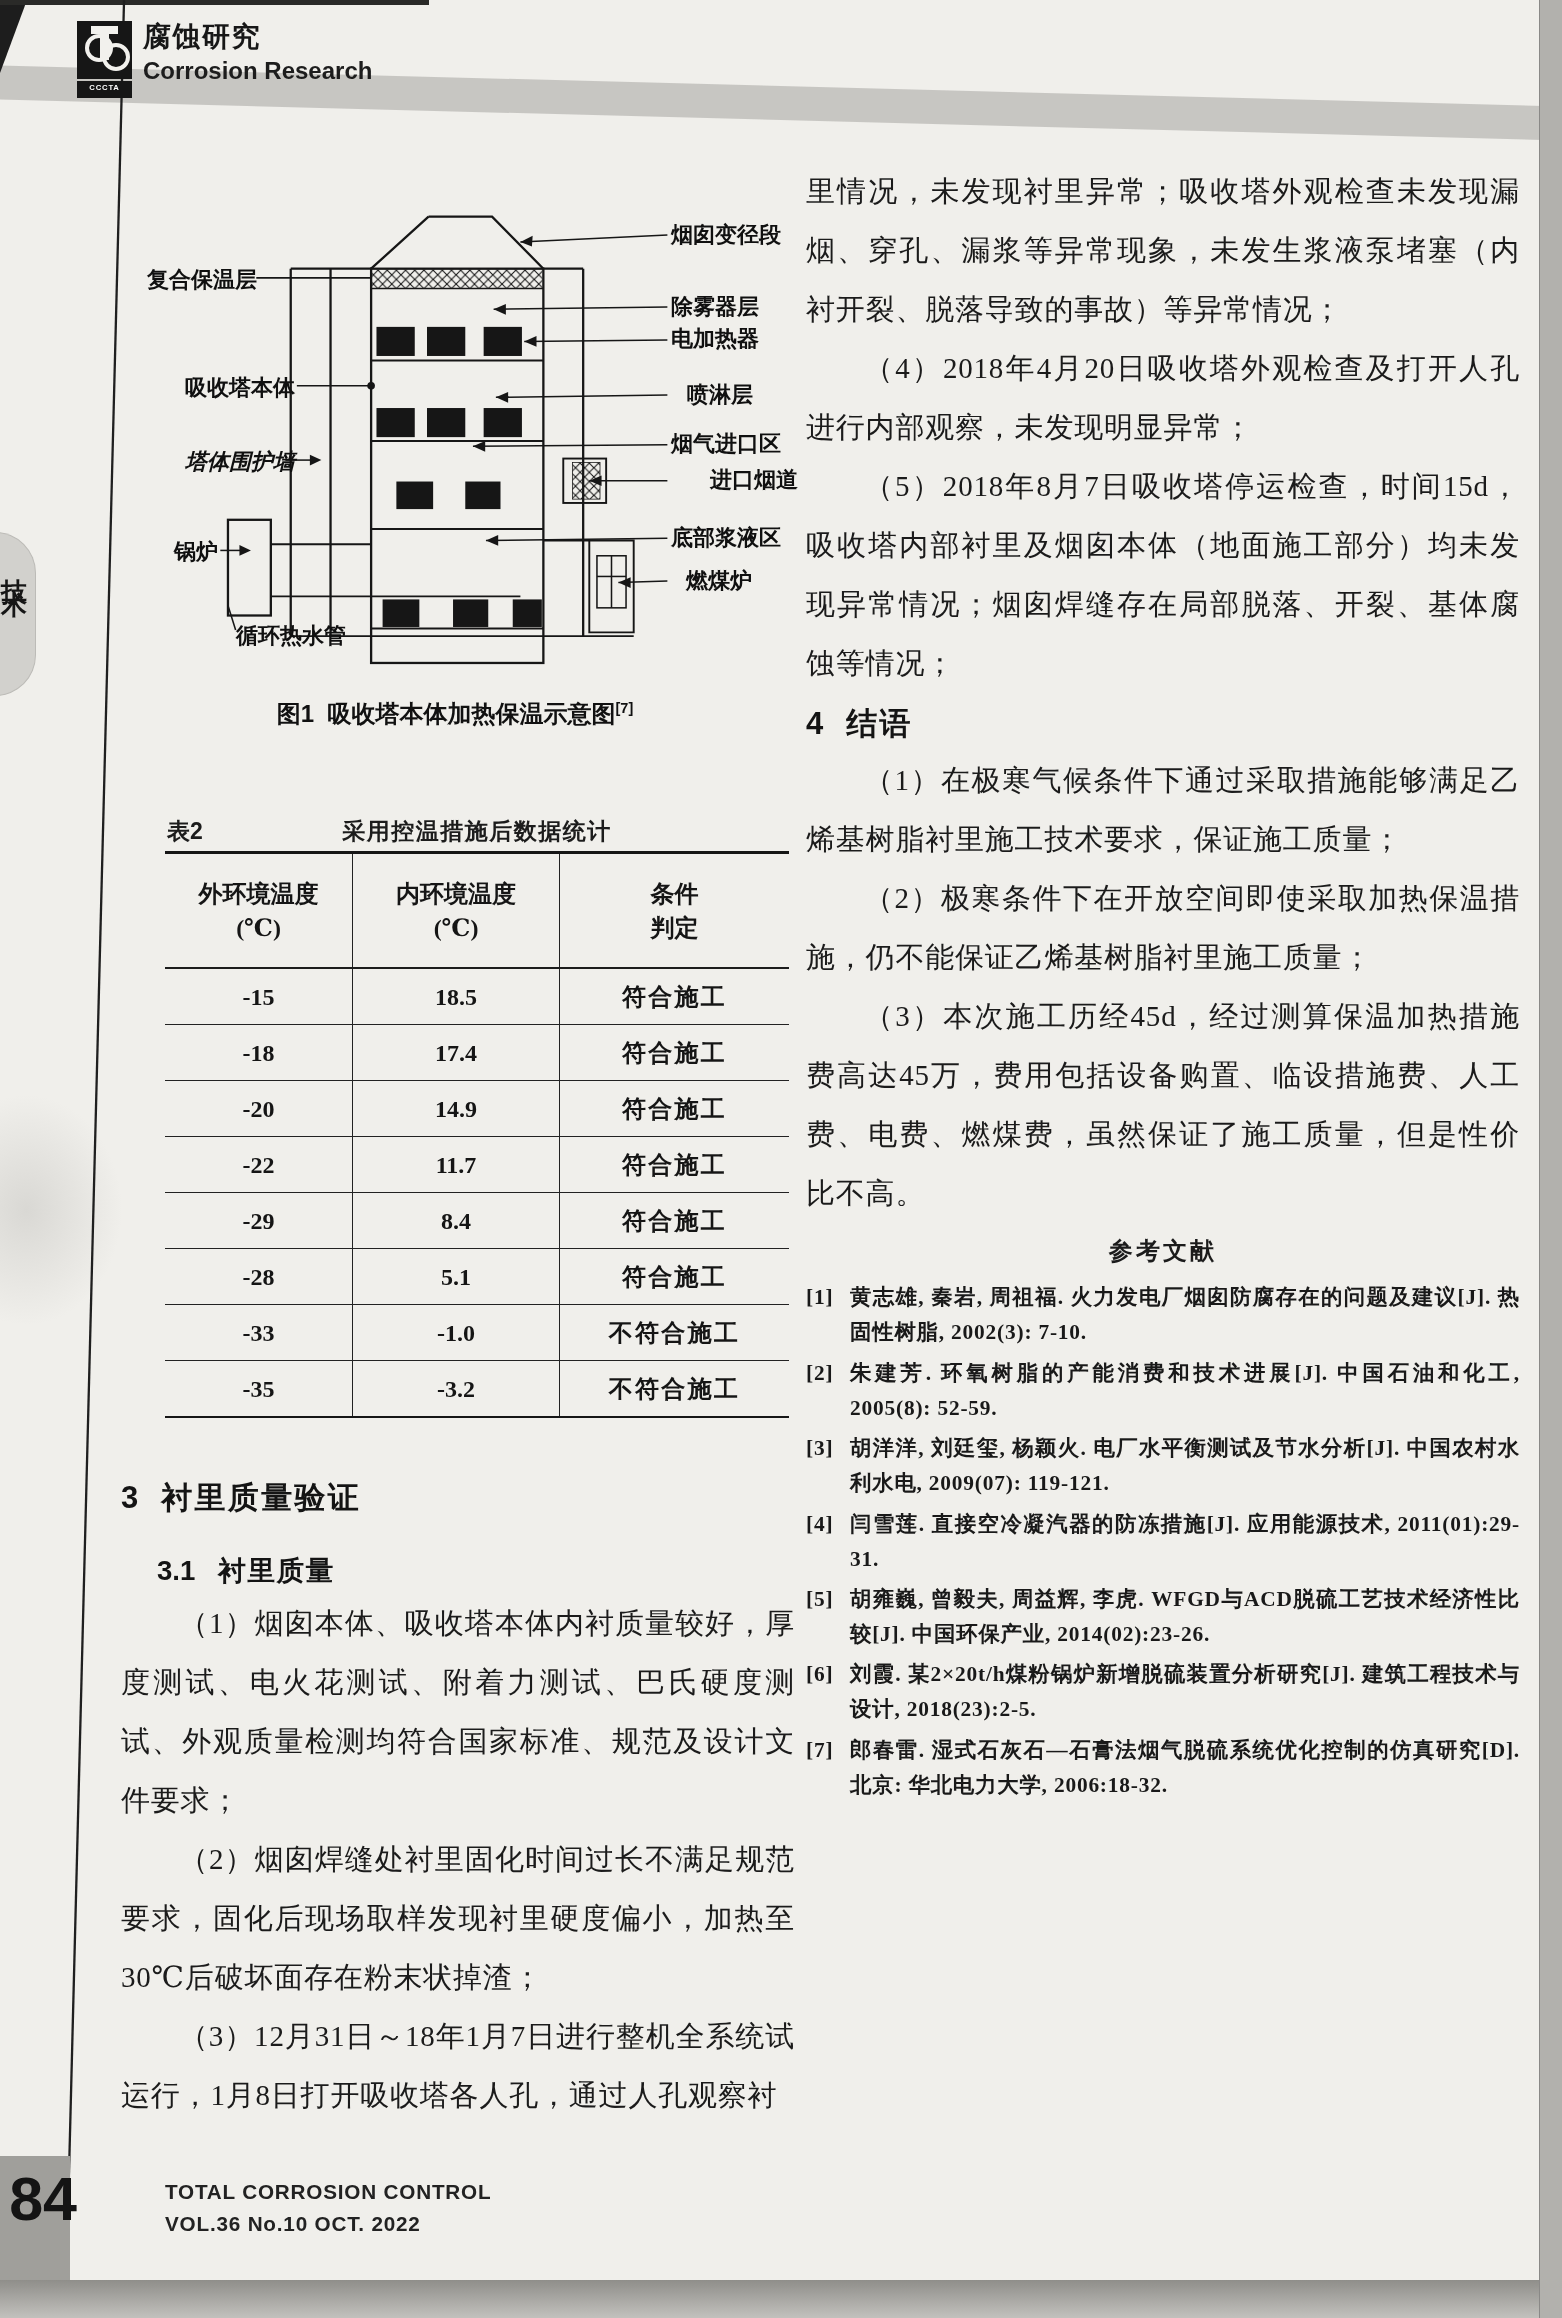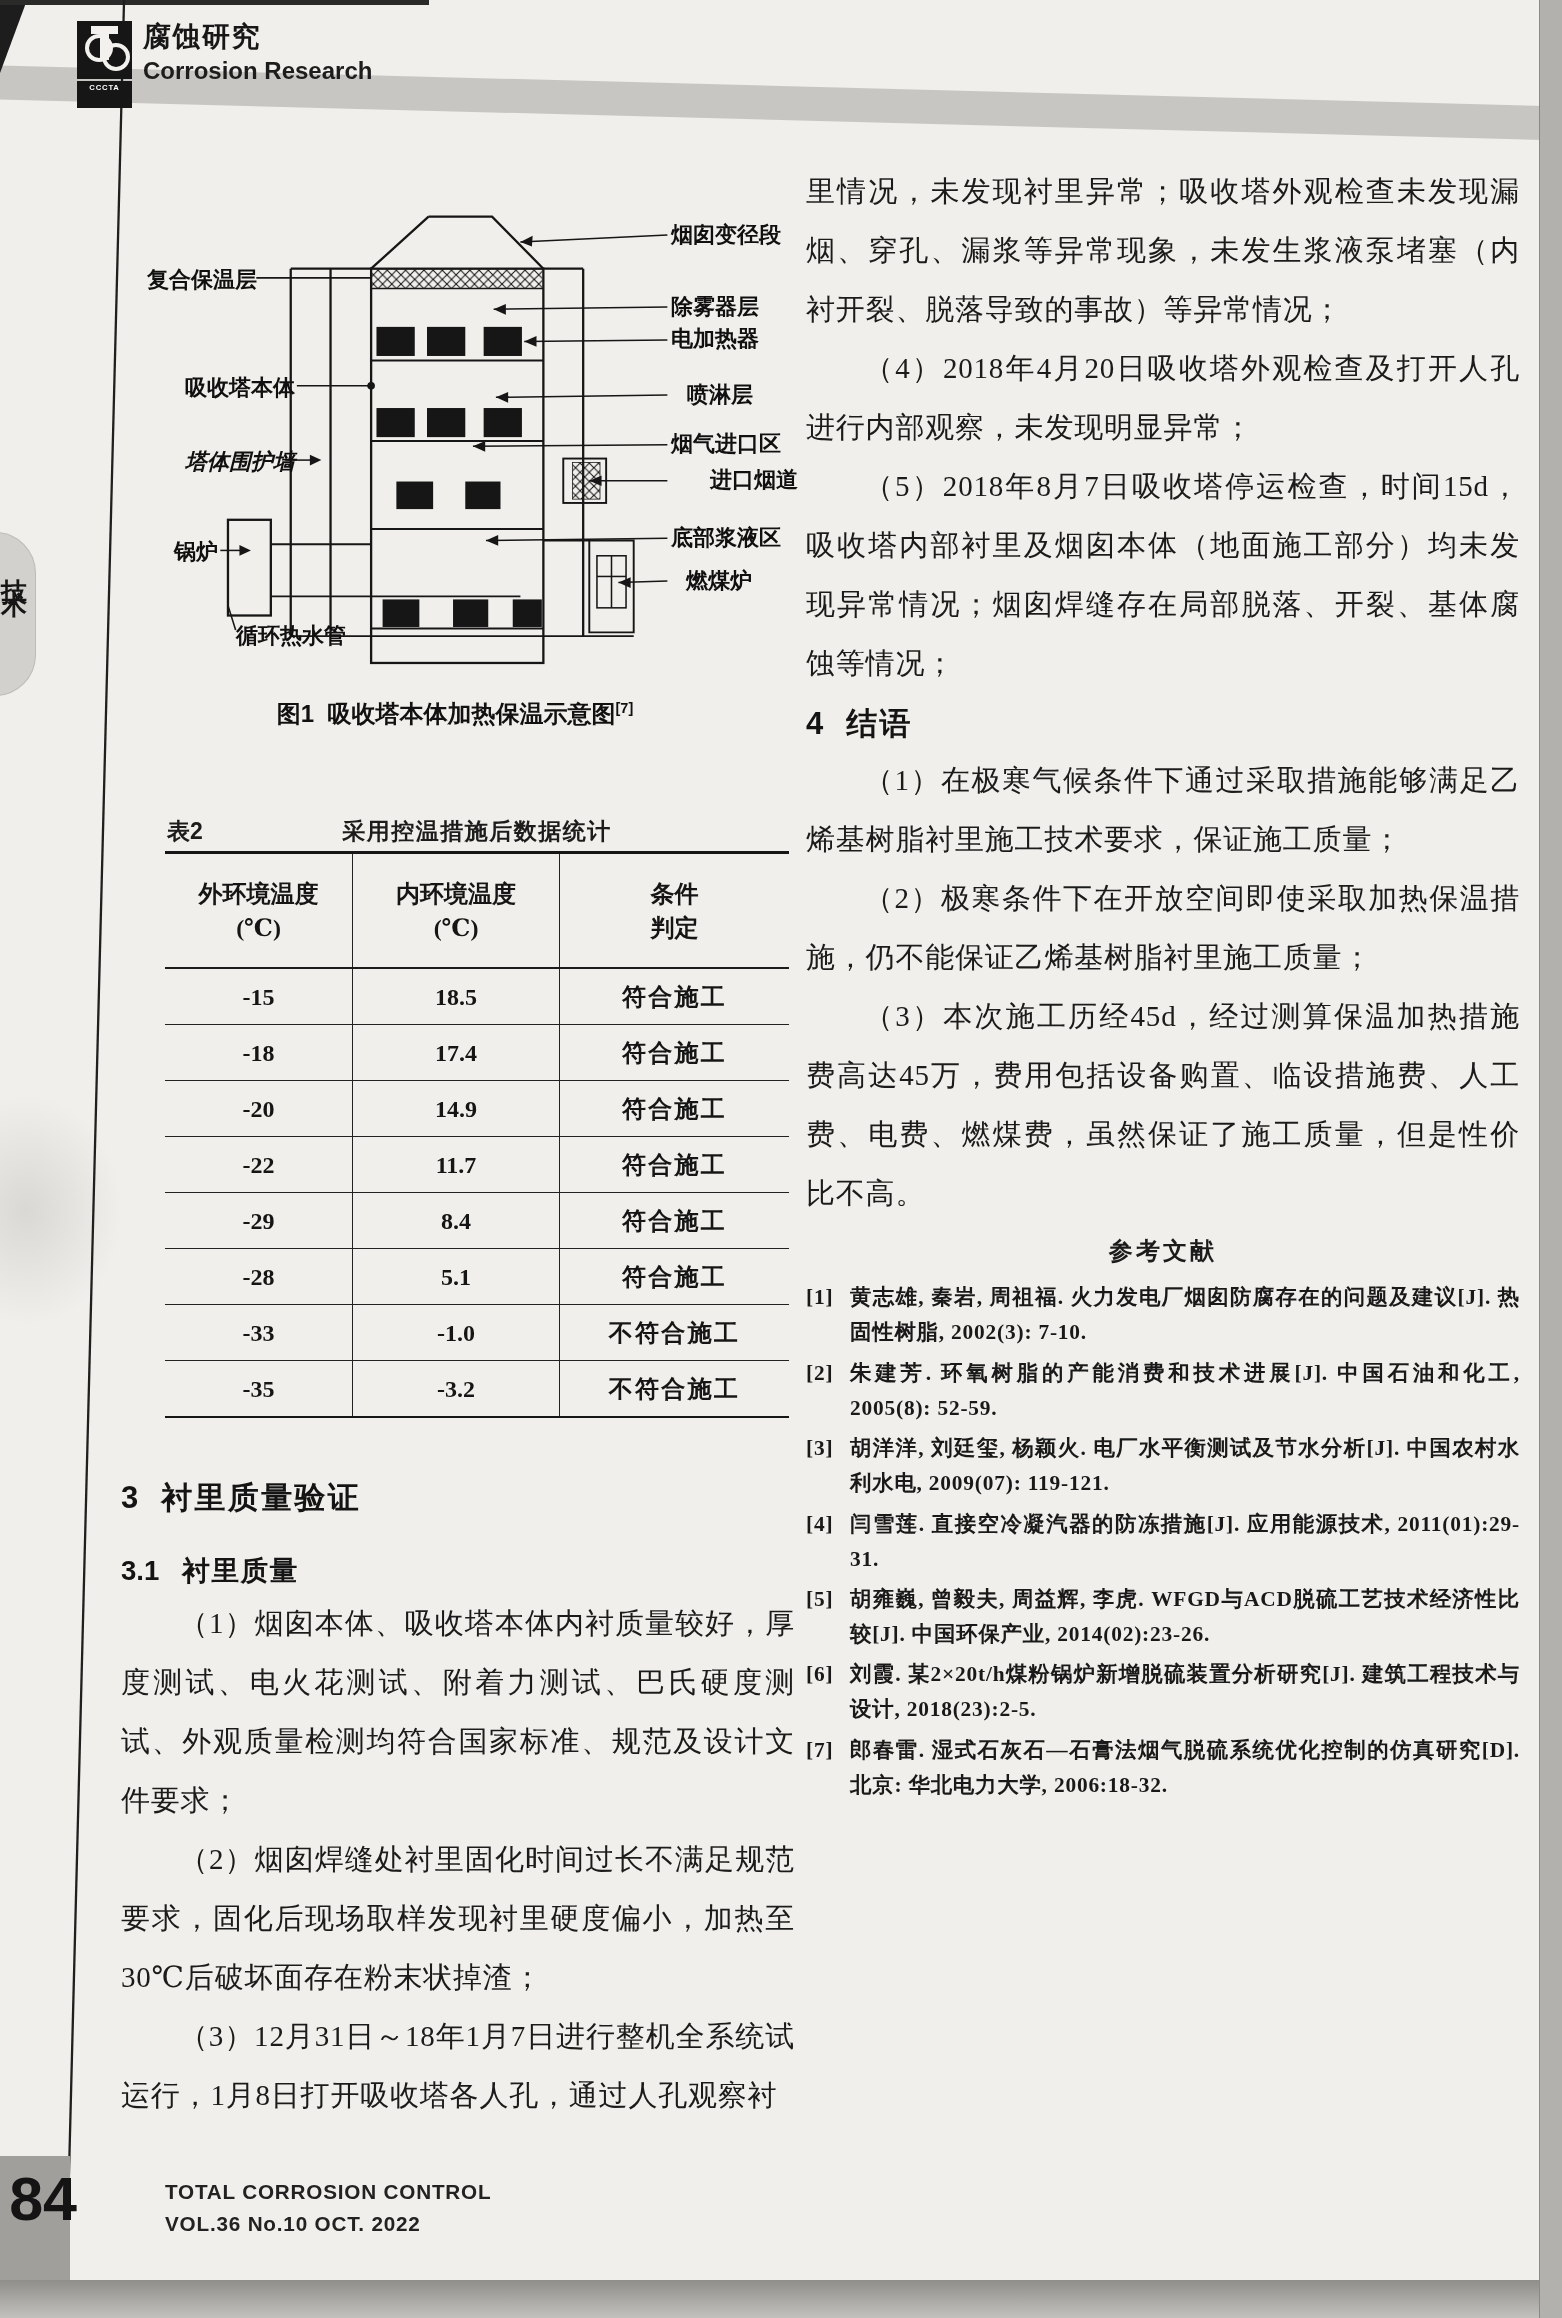--- a/index.html
+++ b/index.html
@@ -13,21 +13,21 @@
                     background:linear-gradient(#8f8e8a,#c2c1bd);}
   .scan-right-strip{left:1539px;top:0;width:23px;height:2319px;background:#b2b1ad;border-left:1.5px solid #8a8987;}
   .scan-corner{left:0;top:0;width:0;height:0;border-top:73px solid #1d1d1d;border-right:27.6px solid transparent;}
   .scan-top-edge{left:0;top:0;width:429px;height:4.6px;background:#2a2a28;}
   .scan-blob{left:-69px;top:1095px;width:191px;height:230px;border-radius:50%;
              background:radial-gradient(closest-side,#d9d8d4,rgba(217,216,212,0));}
   .footer-gray{left:0;top:2156px;width:70px;height:125px;background:#a09f9b;}
   
   .logo-box{left:77px;top:21.4px;width:55px;height:58px;background:#161616;}
   .logo-ring{position:absolute;border:4.6px solid #f2f1ed;border-radius:50%;width:20px;height:20px;}
-  .logo-band{left:77px;top:81px;width:55px;height:27px;background:#161616;color:#fff;
+  .logo-band{left:77px;top:81px;width:55px;height:17px;background:#161616;color:#fff;
              font:700 7.7px/13px "Liberation Sans",sans-serif;text-align:center;letter-spacing:0.8px;}
   .j-cn{left:143px;top:21.4px;font:700 28px/32px "Liberation Sans",sans-serif;color:#171717;letter-spacing:1.5px;}
   .j-en{left:143px;top:57px;font:700 24px/27.6px "Liberation Sans",sans-serif;color:#1d1d1d;}
   
   .side-tab{left:-4.6px;top:532px;width:40px;height:162px;background:#d2d1cd;
             border:1.5px solid #bcbbb7;border-left:none;border-radius:0 81px 81px 0;}
   .side-tab span{position:absolute;left:6.1px;top:24.5px;writing-mode:vertical-rl;
                  font:600 26px/26px "Liberation Sans",sans-serif;letter-spacing:12.3px;color:#161616;}
   
   .fig-svg{left:107px;top:100px;width:689px;height:613px;}
@@ -44,21 +44,21 @@
   .t2 .hrow{display:flex;height:113px;border-bottom:2.3px solid #1c1c1c;}
   .t2 .drow{display:flex;height:55px;border-bottom:1.5px solid #222;}
   .t2 .drow:last-child{border-bottom:none;}
   .t2 .c1{width:188px;}.t2 .c2{width:207px;}.t2 .c3{width:230px;flex:1;}
   .t2 .c1,.t2 .c2{border-right:1.5px solid #222;}
   .t2 .cell{display:flex;flex-direction:column;align-items:center;justify-content:center;
             font:700 24px/34px "Liberation Serif","DejaVu Serif",serif;color:#151515;box-sizing:border-box;}
   .t2 .verdict{font-weight:600;letter-spacing:2.3px;}
   
   .h-big{font:700 31px/37px "Liberation Sans",sans-serif;color:#141414;letter-spacing:2.3px;}
-  .h-mid{font:700 27.6px/34px "Liberation Sans",sans-serif;color:#141414;letter-spacing:1.5px;}
+  .h-mid{font:700 27.6px/34px "Liberation Sans",sans-serif;color:#141414;letter-spacing:1.5px;margin-left:36px;}
   .h-num{margin-right:23px;letter-spacing:0;}
   .colflow{font-size:29px;line-height:59px;text-align:justify;letter-spacing:0.8px;color:#1b1b1b;}
   .colflow p{margin:0;text-indent:2em;}
   .colflow p.noind{text-indent:0;}
   .rh4{margin:12.3px 0 9.2px 0;}
   .refs-heading{text-align:center;font:700 24px/34px "Liberation Sans",sans-serif;letter-spacing:3.1px;
                 margin:10.7px 0 12.3px 0;}
   .ref-item{position:relative;padding-left:44px;margin-bottom:5.4px;
             font:600 21.4px/35px "Liberation Serif","DejaVu Serif",serif;text-align:justify;color:#191919;}
   .ref-tag{position:absolute;left:0;top:0;}

